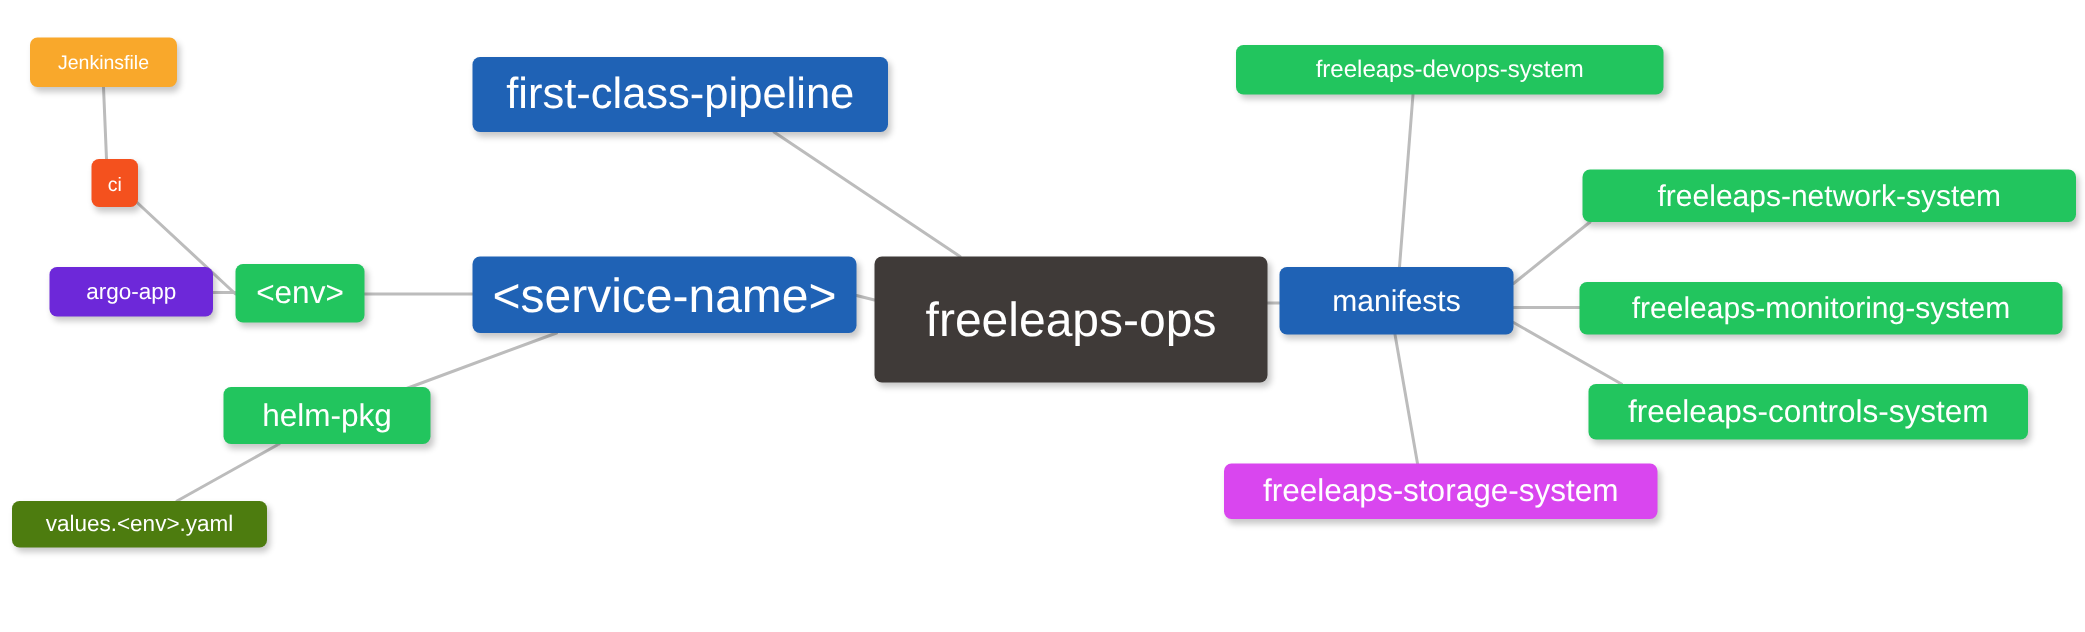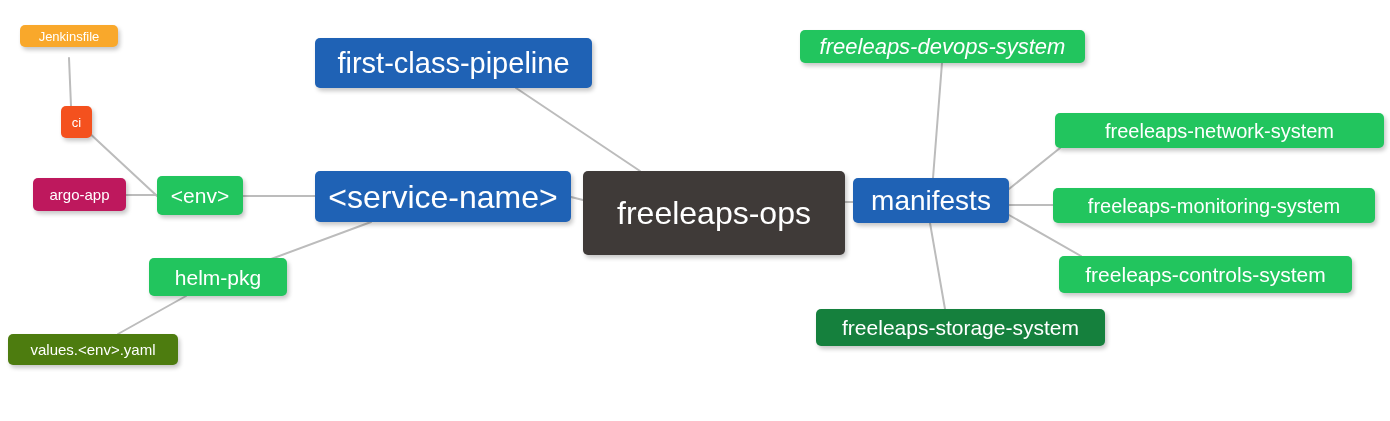--- a/index.html
+++ b/index.html
@@ -56,57 +56,57 @@
       <line x1="571" y1="197" x2="583" y2="200" stroke="#bcbcbc" stroke-width="2" stroke-linecap="round"></line>
       <line x1="516" y1="88" x2="640" y2="171" stroke="#bcbcbc" stroke-width="2" stroke-linecap="round"></line>
       <line x1="845" y1="202" x2="853" y2="202" stroke="#bcbcbc" stroke-width="2" stroke-linecap="round"></line>
       <line x1="933" y1="178" x2="942" y2="63" stroke="#bcbcbc" stroke-width="2" stroke-linecap="round"></line>
       <line x1="1009" y1="189" x2="1060" y2="148" stroke="#bcbcbc" stroke-width="2" stroke-linecap="round"></line>
       <line x1="1009" y1="205" x2="1053" y2="205" stroke="#bcbcbc" stroke-width="2" stroke-linecap="round"></line>
       <line x1="1009" y1="215" x2="1081" y2="256" stroke="#bcbcbc" stroke-width="2" stroke-linecap="round"></line>
       <line x1="930" y1="223" x2="945" y2="309" stroke="#bcbcbc" stroke-width="2" stroke-linecap="round"></line>
     </svg>
   <div id="node-layer">
-      <div class="node" style="left: 20px; top: 25px; width: 98px; height: 22px; background: rgb(249, 168, 43); font-size: 13px;">
+      <div class="node" style="left: 20px; top: 25px; width: 98px; height: 33px; background: rgb(249, 168, 43); font-size: 13px;">
         <span class="node-label">Jenkinsfile</span>
       </div>
       <div class="node" style="left: 61px; top: 106px; width: 31px; height: 32px; background: rgb(244, 81, 30); font-size: 13px;">
         <span class="node-label">ci</span>
       </div>
-      <div class="node" style="left: 33px; top: 178px; width: 93px; height: 33px; background: #be185d; font-size: 15px;">
+      <div class="node" style="left: 33px; top: 178px; width: 109px; height: 33px; background: #6d28d9; font-size: 15px;">
         <span class="node-label">argo-app</span>
       </div>
       <div class="node" style="left: 157px; top: 176px; width: 86px; height: 39px; background: rgb(34, 197, 94); font-size: 21px;">
         <span class="node-label">&lt;env&gt;</span>
       </div>
       <div class="node" style="left: 315px; top: 38px; width: 277px; height: 50px; background: rgb(31, 98, 181); font-size: 29px;">
         <span class="node-label">first-class-pipeline</span>
       </div>
       <div class="node" style="left: 315px; top: 171px; width: 256px; height: 51px; background: rgb(31, 98, 181); font-size: 32px;">
         <span class="node-label">&lt;service-name&gt;</span>
       </div>
       <div class="node" style="left: 583px; top: 171px; width: 262px; height: 84px; background: rgb(63, 58, 56); font-size: 32px;">
         <span class="node-label">freeleaps-ops</span>
       </div>
-      <div class="node" style="left: 853px; top: 178px; width: 156px; height: 45px; background: rgb(31, 98, 181); font-size: 28px;">
+      <div class="node" style="left: 853px; top: 178px; width: 156px; height: 45px; background: rgb(31, 98, 181); font-size: 20px;">
         <span class="node-label">manifests</span>
       </div>
-      <div class="node" style="left: 800px; top: 30px; width: 285px; height: 33px; background: rgb(34, 197, 94); font-size: 22px; font-style: italic;">
+      <div class="node" style="left: 824px; top: 30px; width: 285px; height: 33px; background: rgb(34, 197, 94); font-size: 16px;">
         <span class="node-label">freeleaps-devops-system</span>
       </div>
       <div class="node" style="left: 1055px; top: 113px; width: 329px; height: 35px; background: rgb(34, 197, 94); font-size: 20px; text-align: center;">
         <span class="node-label">freeleaps-network-system</span>
       </div>
       <div class="node" style="left: 1053px; top: 188px; width: 322px; height: 35px; background: rgb(34, 197, 94); font-size: 20px;">
         <span class="node-label">freeleaps-monitoring-system</span>
       </div>
       <div class="node" style="left: 1059px; top: 256px; width: 293px; height: 37px; background: rgb(34, 197, 94); font-size: 21px; align-items: center;">
         <span class="node-label">freeleaps-controls-system</span>
       </div>
-      <div class="node" style="left: 816px; top: 309px; width: 289px; height: 37px; background: #15803d; font-size: 21px;">
+      <div class="node" style="left: 816px; top: 309px; width: 289px; height: 37px; background: #d946ef; font-size: 21px;">
         <span class="node-label">freeleaps-storage-system</span>
       </div>
       <div class="node" style="left: 149px; top: 258px; width: 138px; height: 38px; background: rgb(34, 197, 94); font-size: 21px;">
         <span class="node-label">helm-pkg</span>
       </div>
       <div class="node" style="left: 8px; top: 334px; width: 170px; height: 31px; background: #4d7c0f; font-size: 15px;">
         <span class="node-label">values.&lt;env&gt;.yaml</span>
       </div>
     </div>
 </div>

